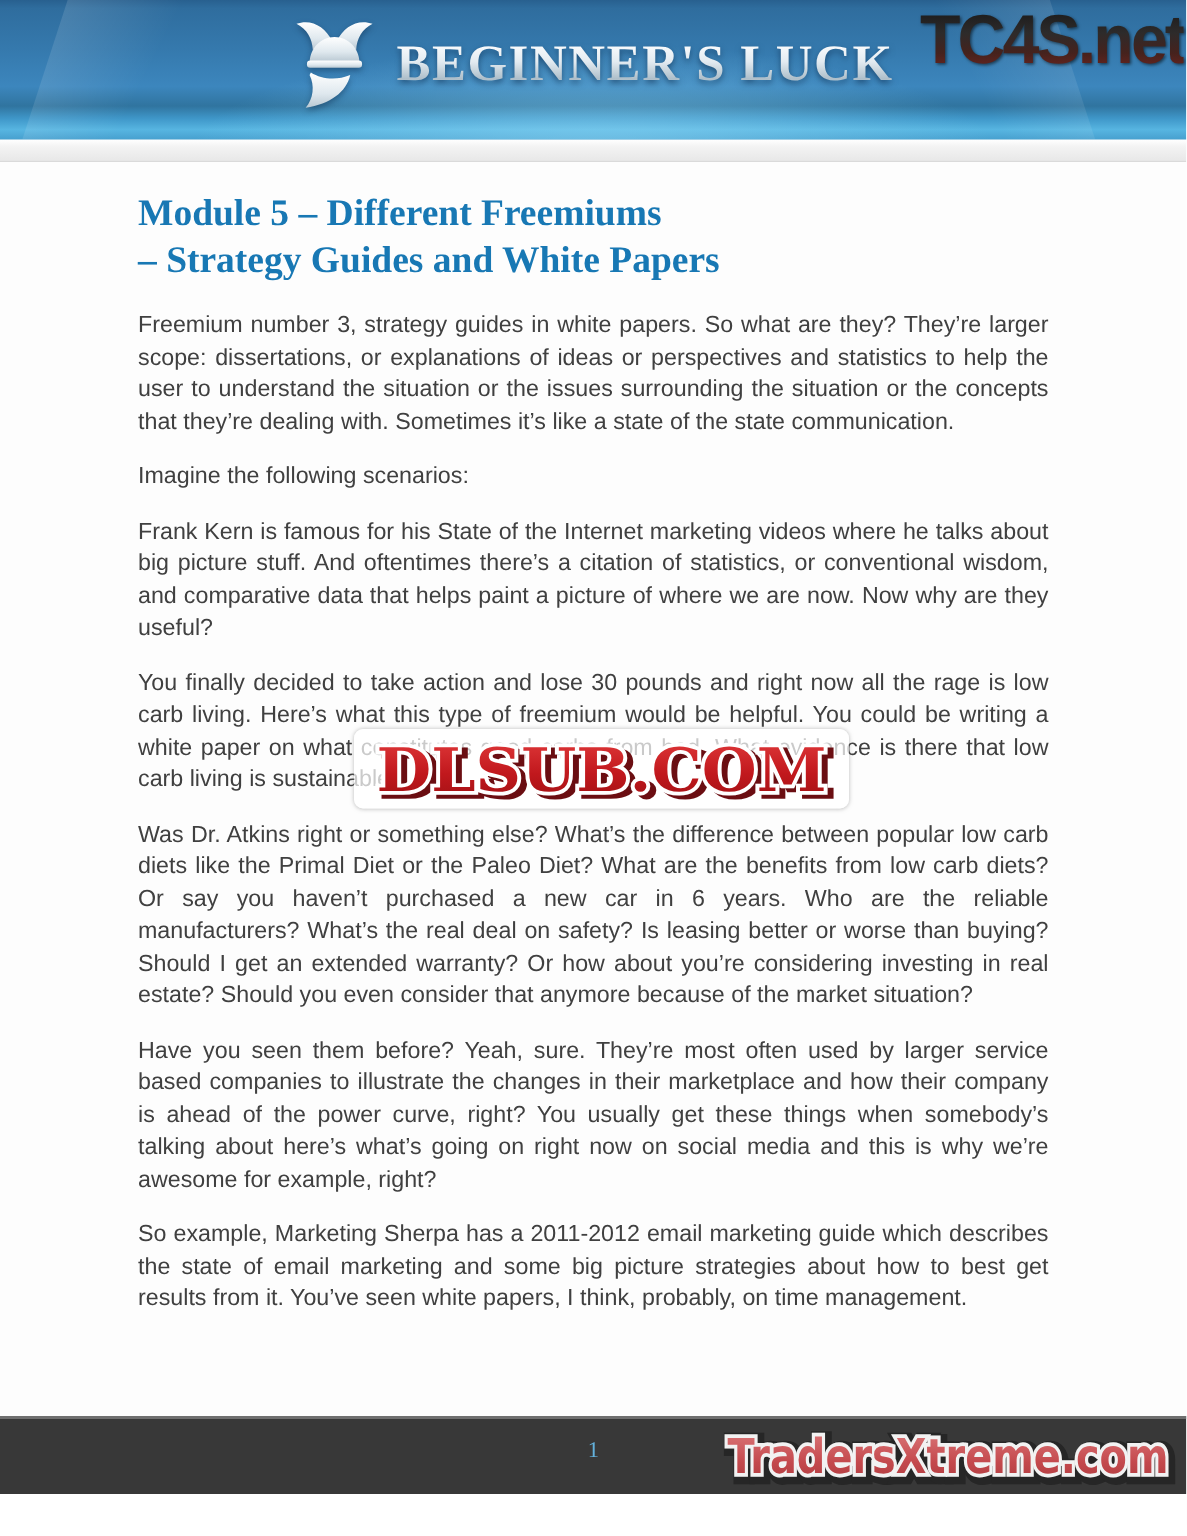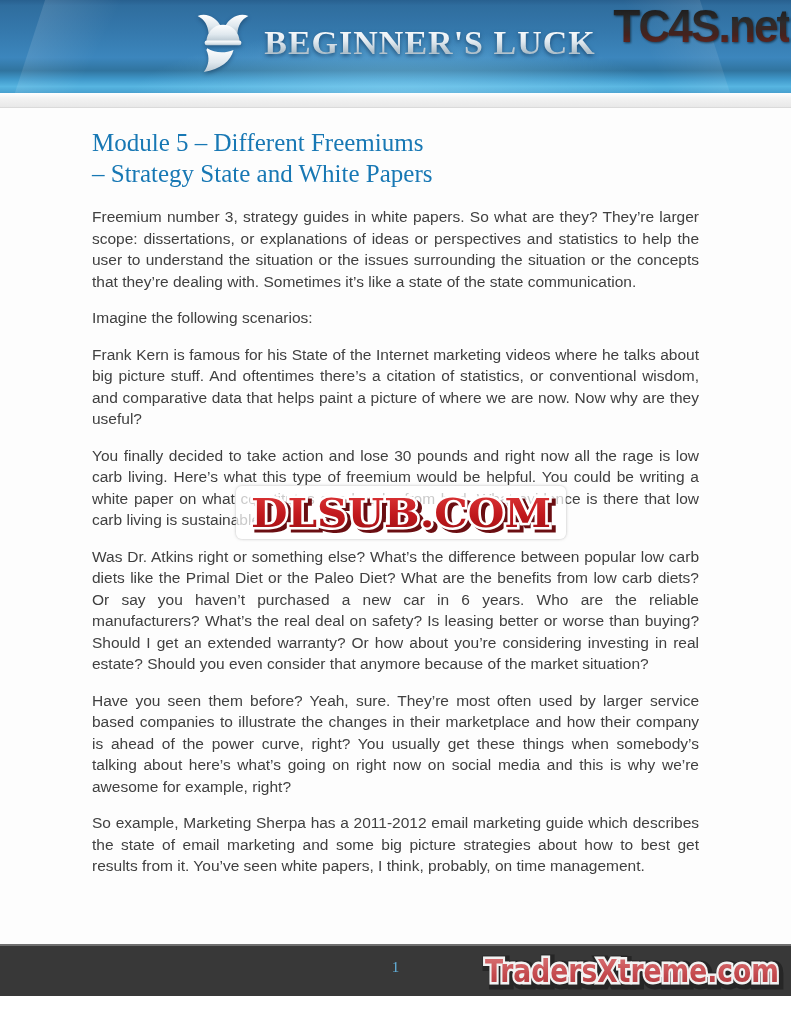--- a/index.html
+++ b/index.html
@@ -53,21 +53,21 @@
   .divider {
     height:14px;
     background:linear-gradient(180deg,#ffffff 0%,#f3f3f3 35%,#e8e8e8 100%);
     border-bottom:1px solid #dadada;
   }
 
   
   .content { padding:19px 92px 0 92px; }
   .doc-title {
     margin:0 0 17px 0;
-    font-family:"Liberation Serif", serif; font-weight:400;
+    font-family:"Liberation Serif", serif; font-weight:700;
     font-size:25px; line-height:31px; color:#1878b4;
   }
   .content p {
     margin:0 0 15px 0;
     color:#404040; font-size:15.5px; line-height:21.5px;
     text-align:justify;
   }
 
   
   .dlsub-wrap {
@@ -117,21 +117,21 @@
       <span class="brand-text">BEGINNER'S LUCK</span>
     </div>
     <div class="tc4s">TC4S.net</div>
   </div>
 
   <div class="divider"></div>
 
   <div class="content">
     <h1 class="doc-title">
       <div>Module 5 – Different Freemiums</div>
-      <div>– Strategy State and White Papers</div>
+      <div>– Strategy Guides and White Papers</div>
     </h1>
     <p>Freemium number 3, strategy guides in white papers. So what are they? They’re larger scope: dissertations, or explanations of ideas or perspectives and statistics to help the user to understand the situation or the issues surrounding the situation or the concepts that they’re dealing with. Sometimes it’s like a state of the state communication.</p>
     <p>Imagine the following scenarios:</p>
     <p>Frank Kern is famous for his State of the Internet marketing videos where he talks about big picture stuff. And oftentimes there’s a citation of statistics, or conventional wisdom, and comparative data that helps paint a picture of where we are now. Now why are they useful?</p>
     <p>You finally decided to take action and lose 30 pounds and right now all the rage is low carb living. Here’s what this type of freemium would be helpful. You could be writing a white paper on what constitutes good carbs from bad. What evidence is there that low carb living is sustainable?</p>
     <p>Was Dr. Atkins right or something else? What’s the difference between popular low carb diets like the Primal Diet or the Paleo Diet? What are the benefits from low carb diets? Or say you haven’t purchased a new car in 6 years. Who are the reliable manufacturers? What’s the real deal on safety? Is leasing better or worse than buying? Should I get an extended warranty? Or how about you’re considering investing in real estate? Should you even consider that anymore because of the market situation?</p>
     <p>Have you seen them before? Yeah, sure. They’re most often used by larger service based companies to illustrate the changes in their marketplace and how their company is ahead of the power curve, right? You usually get these things when somebody’s talking about here’s what’s going on right now on social media and this is why we’re awesome for example, right?</p>
     <p>So example, Marketing Sherpa has a 2011-2012 email marketing guide which describes the state of email marketing and some big picture strategies about how to best get results from it. You’ve seen white papers, I think, probably, on time management.</p>
 
   </div>

